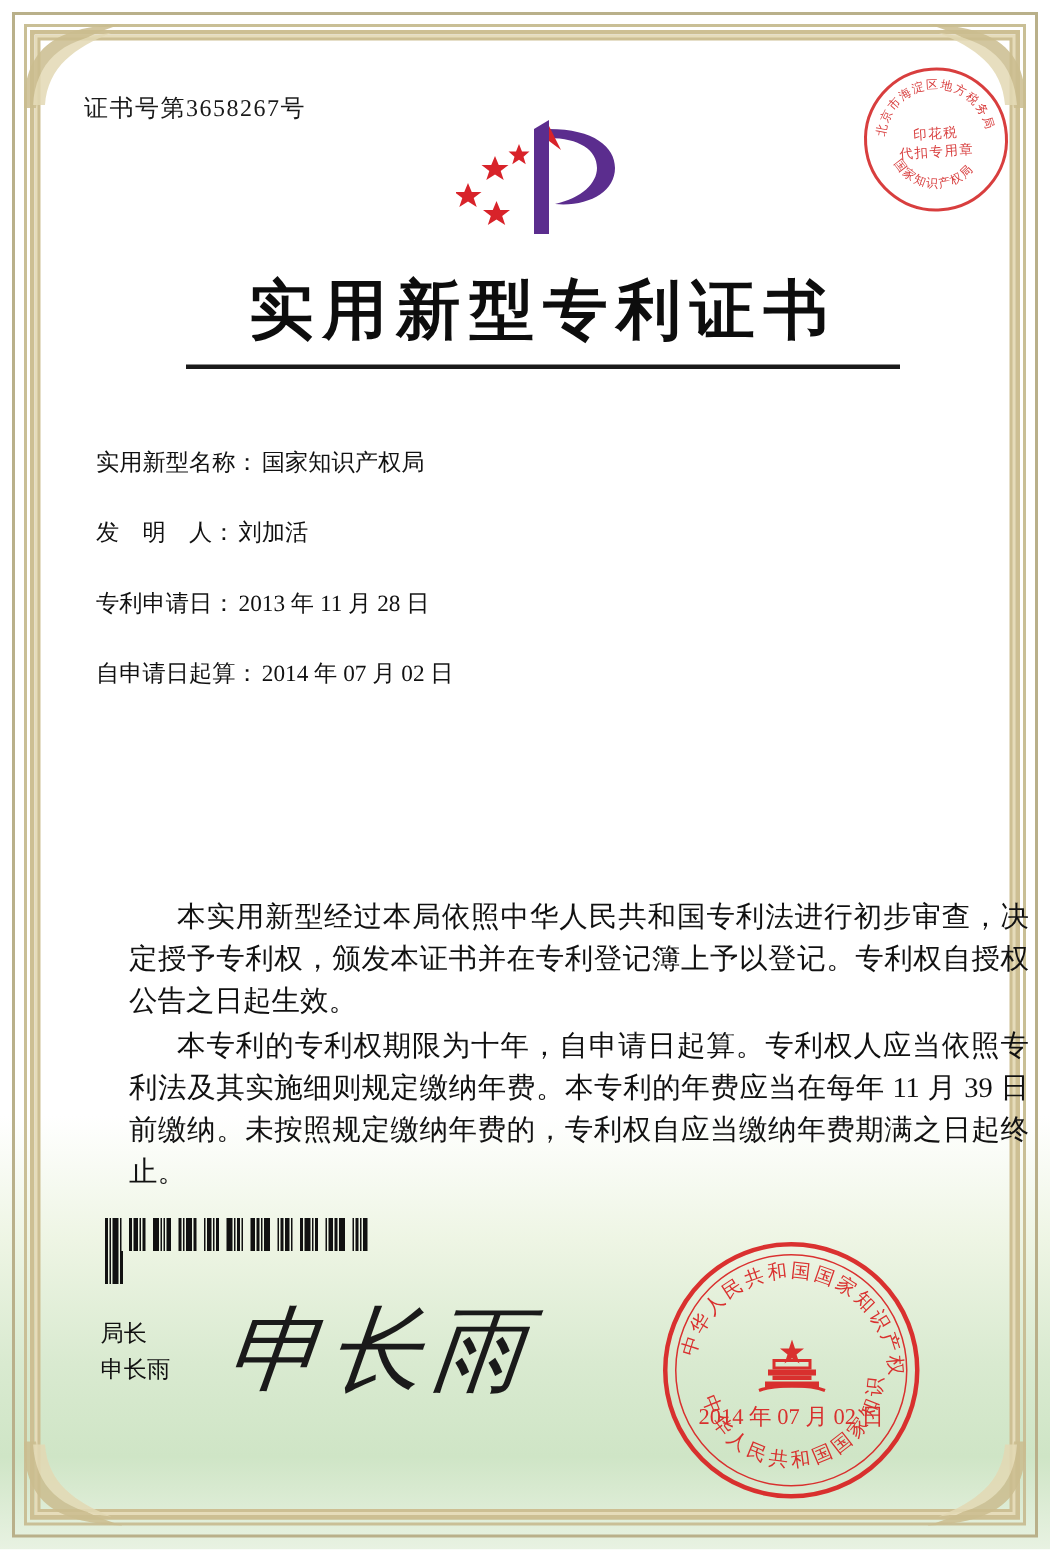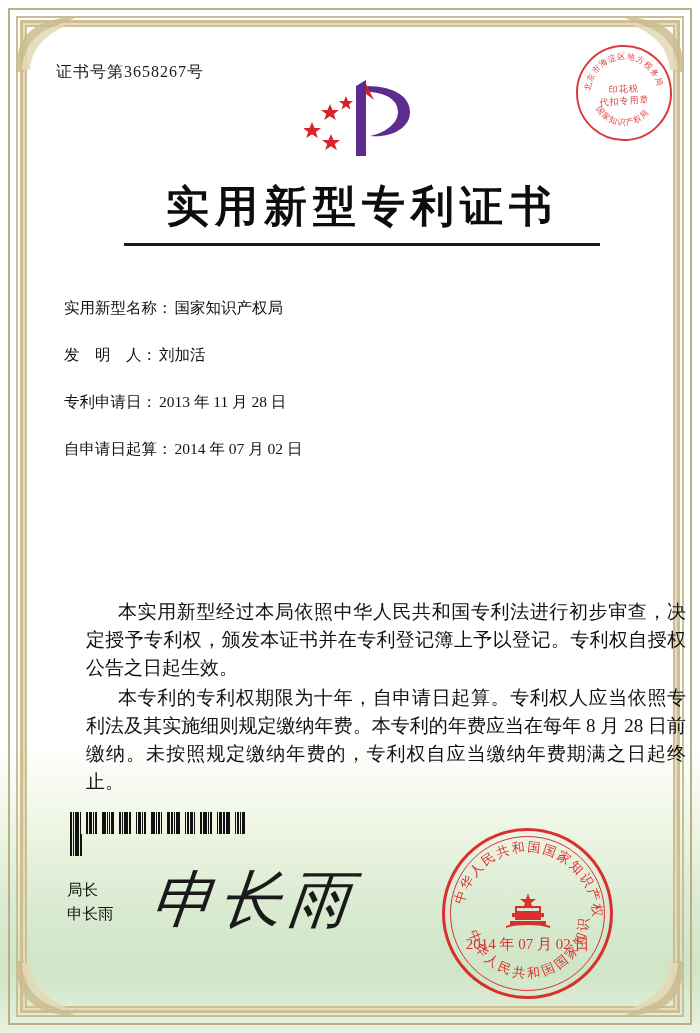--- a/index.html
+++ b/index.html
@@ -237,21 +237,21 @@
 
       <div class="field">
         <span class="label">自申请日起算：</span>
         <span class="value">2014 年 07 月 02 日</span>
       </div>
 
     </div>
 
     <div class="body-text">
       <p>本实用新型经过本局依照中华人民共和国专利法进行初步审查，决定授予专利权，颁发本证书并在专利登记簿上予以登记。专利权自授权公告之日起生效。</p>
-      <p>本专利的专利权期限为十年，自申请日起算。专利权人应当依照专利法及其实施细则规定缴纳年费。本专利的年费应当在每年 8 月 28 日前缴纳。未按照规定缴纳年费的，专利权自应当缴纳年费期满之日起终止。</p>
+      <p>本专利的专利权期限为十年，自申请日起算。专利权人应当依照专利法及其实施细则规定缴纳年费。本专利的年费应当在每年 11 月 39 日前缴纳。未按照规定缴纳年费的，专利权自应当缴纳年费期满之日起终止。</p>
     </div>
 
     <div class="barcode">
       <span style="width:2px"></span><span style="width:1px"></span><span style="width:4px"></span><span style="width:1px"></span>
       <span style="width:2px"></span><span style="width:3px"></span><span style="width:1px"></span><span style="width:2px"></span>
       <span style="width:4px"></span><span style="width:1px"></span><span style="width:1px"></span><span style="width:3px"></span>
       <span style="width:2px"></span><span style="width:1px"></span><span style="width:4px"></span><span style="width:2px"></span>
       <span style="width:1px"></span><span style="width:3px"></span><span style="width:1px"></span><span style="width:2px"></span>
       <span style="width:4px"></span><span style="width:1px"></span><span style="width:2px"></span><span style="width:1px"></span>
       <span style="width:3px"></span><span style="width:2px"></span><span style="width:1px"></span><span style="width:4px"></span>

